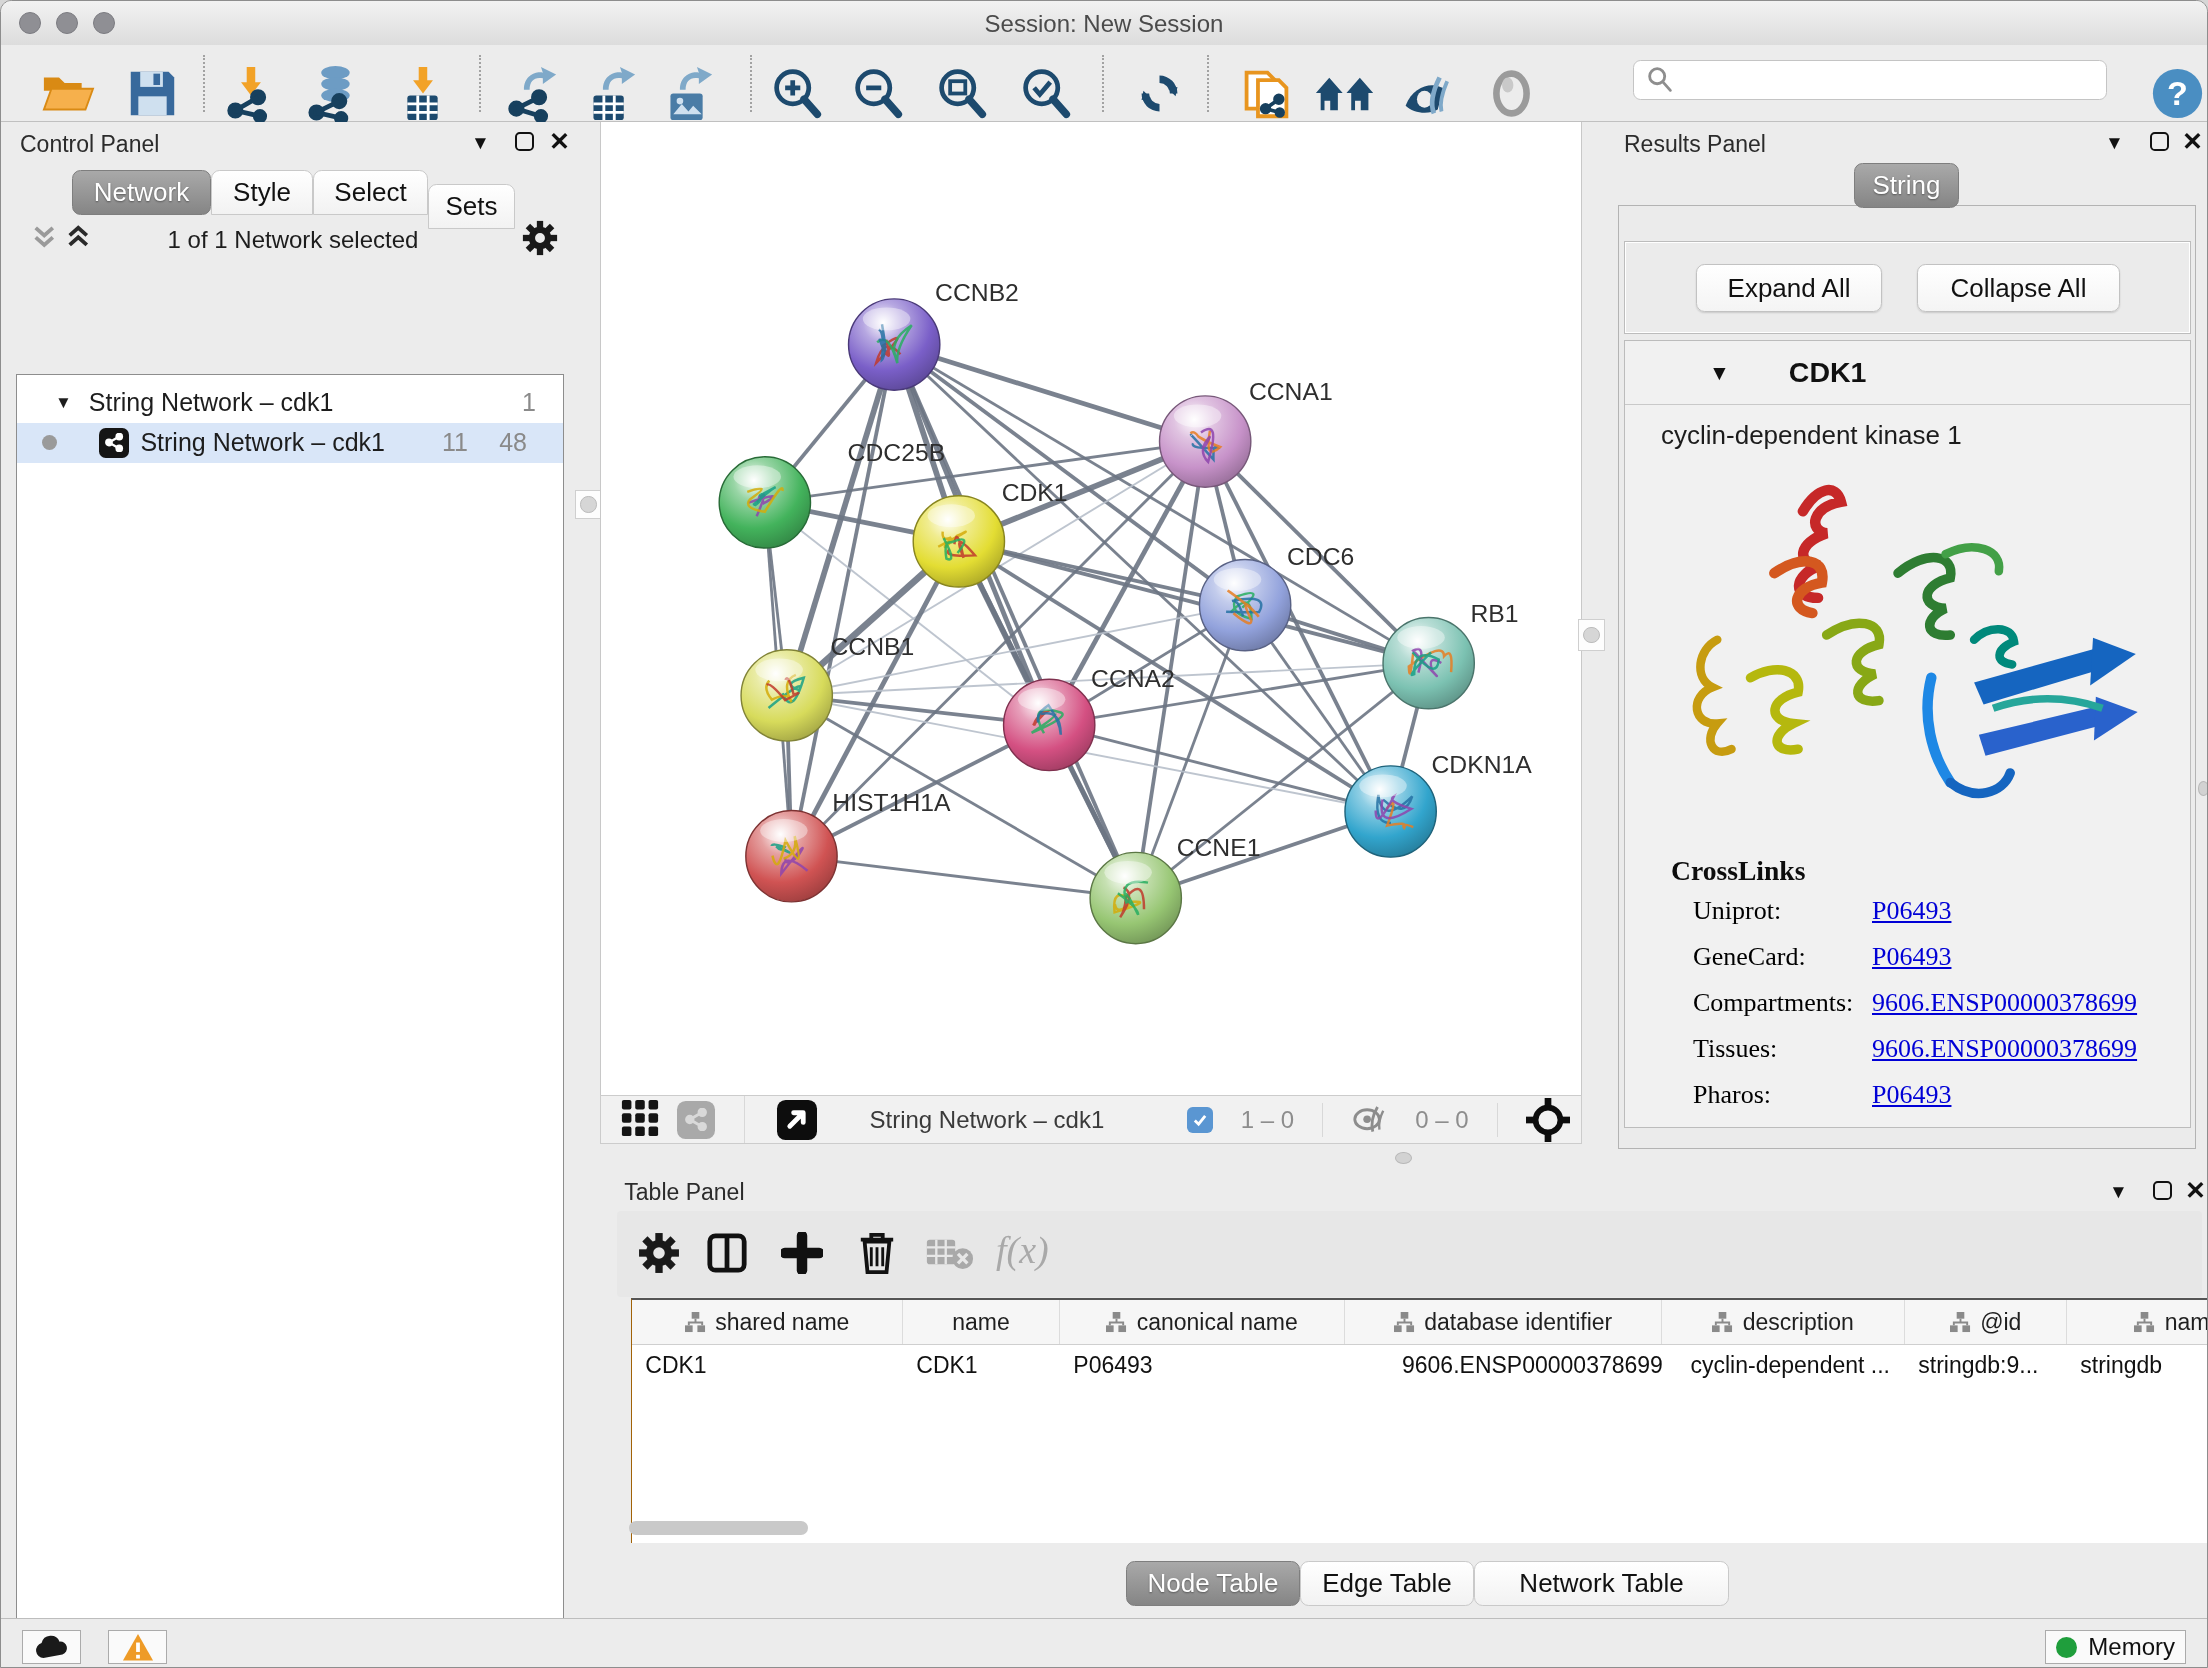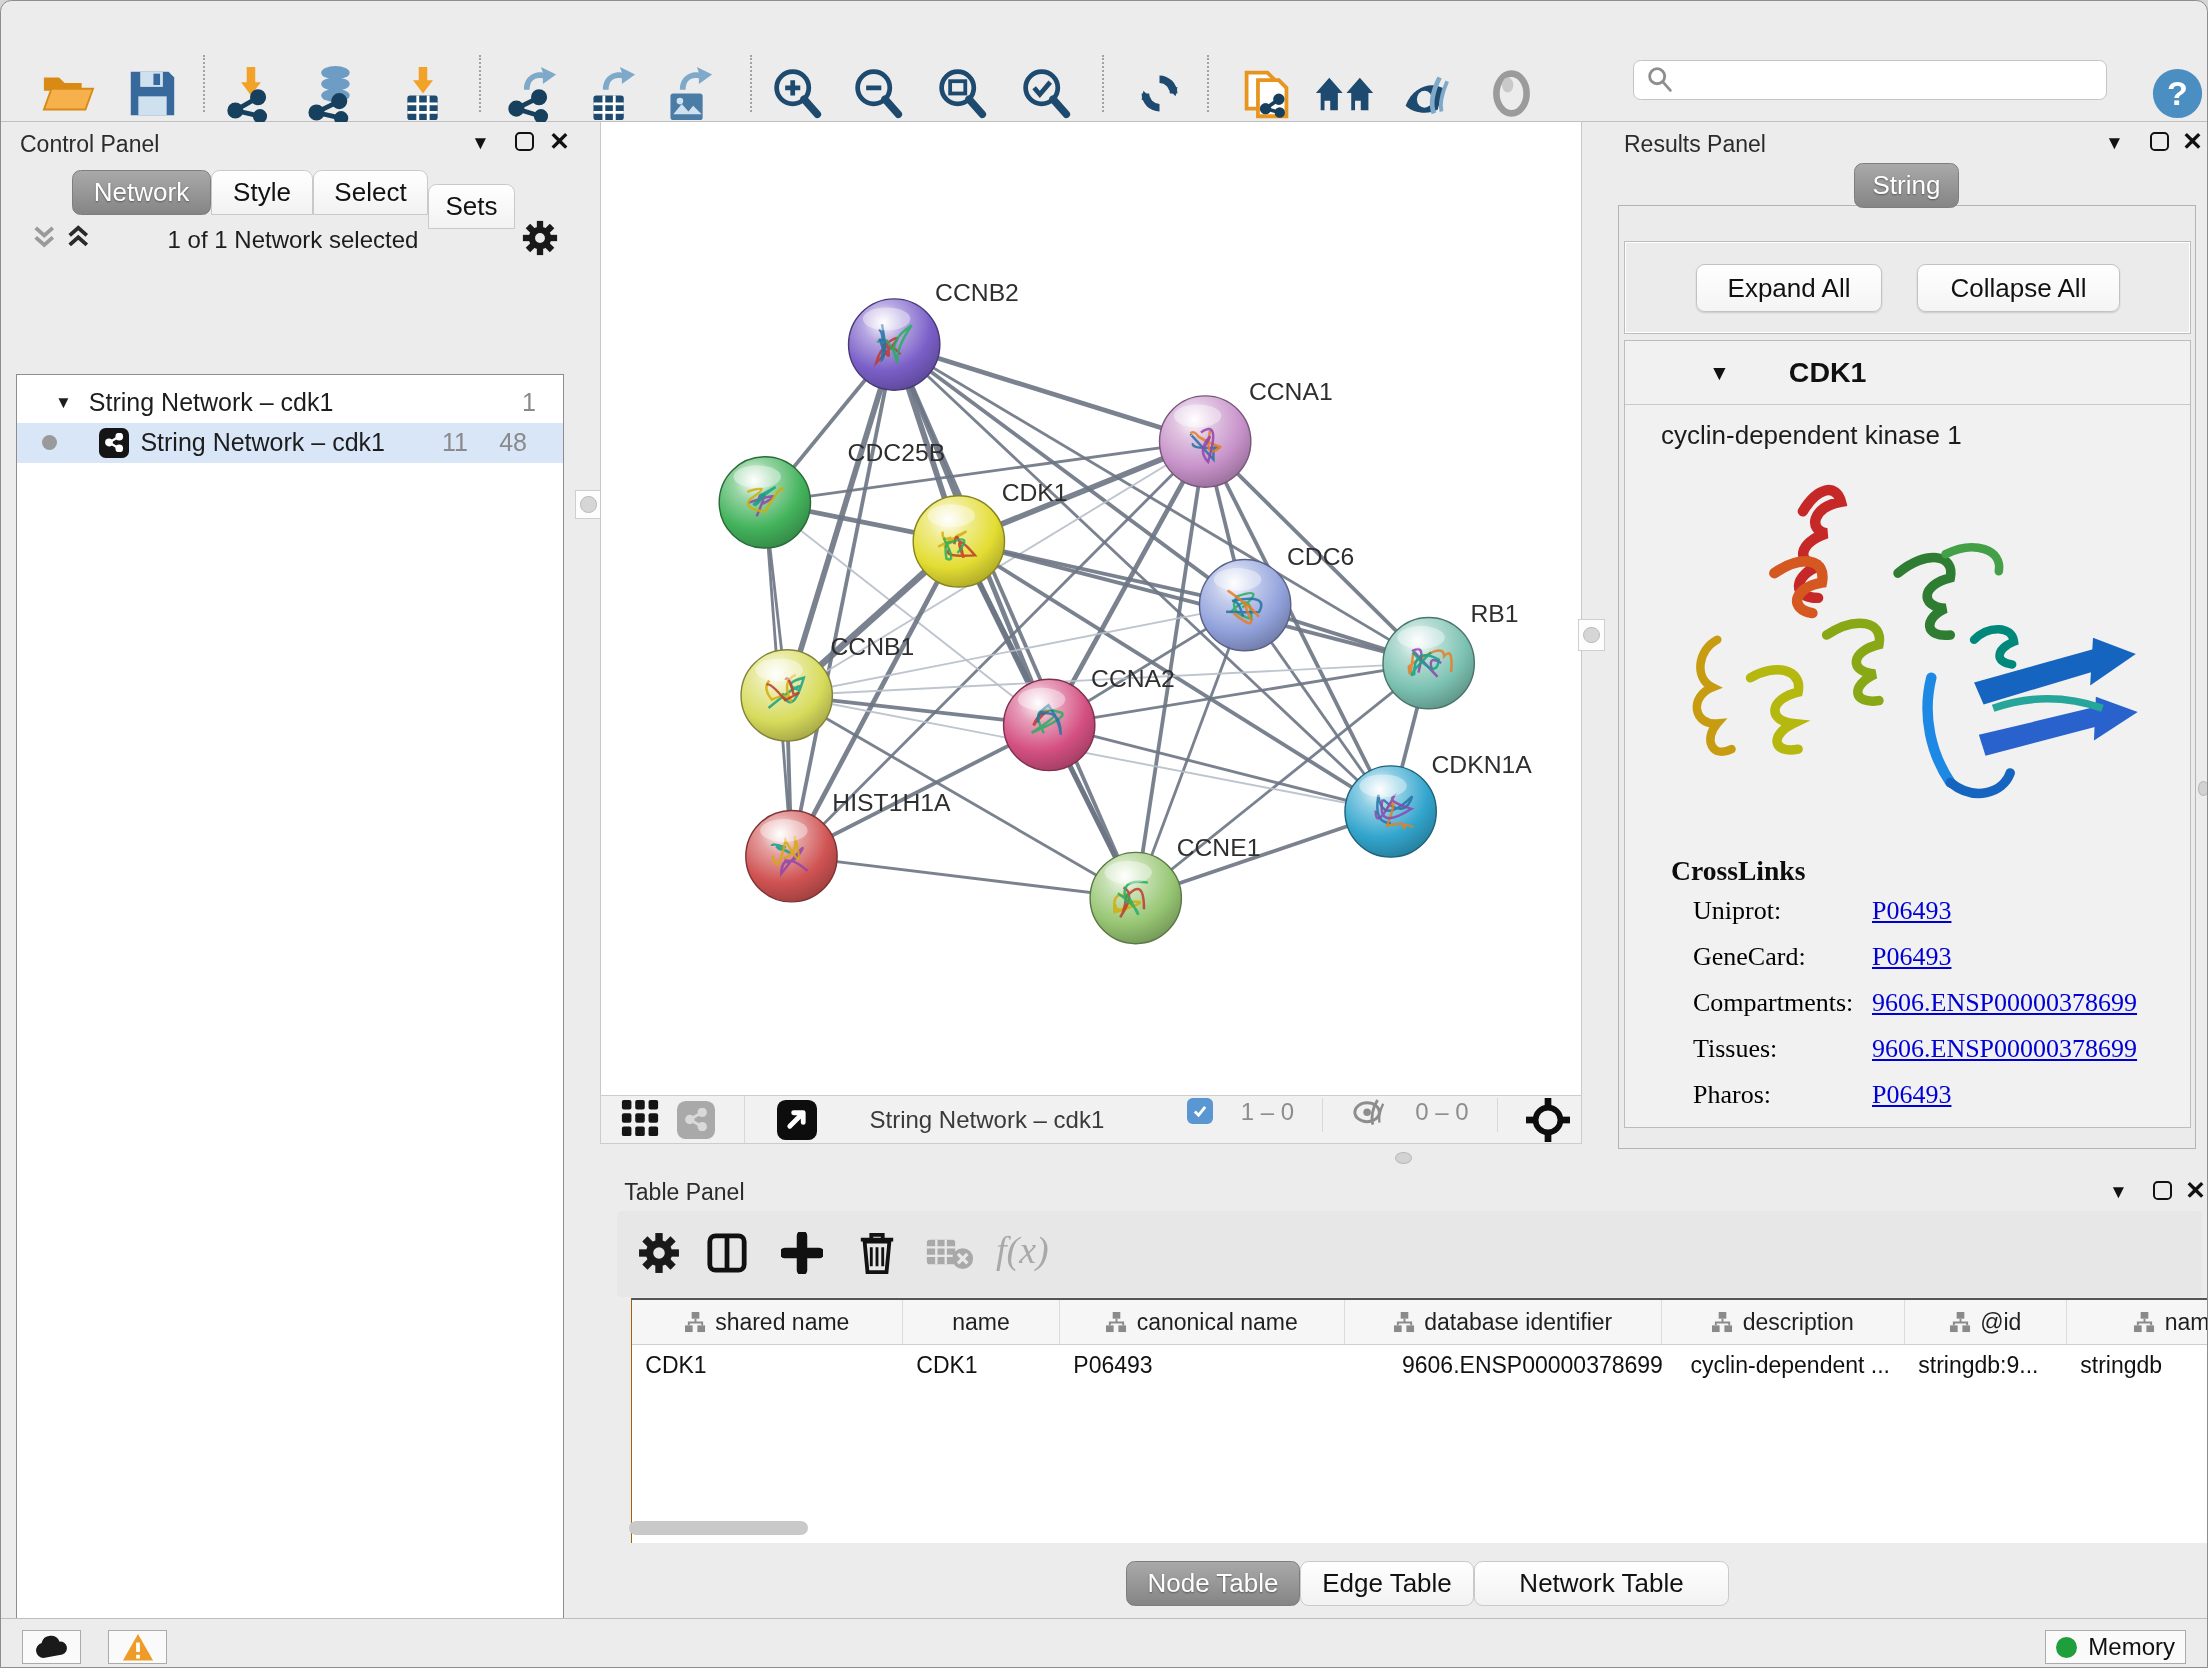--- a/index.html
+++ b/index.html
@@ -77,20 +77,26 @@
   .mem-btn{position:absolute;right:21px;top:11.4px;width:141px;height:34px;background:#fafafa;border:1.9px solid #ababab;
            box-sizing:border-box;display:flex;align-items:center;justify-content:center;gap:11.4px;font-size:24px;color:#111;}
   .splitter-dot{position:absolute;border-radius:50%;background:#d2d2d2;border:1px solid #b8b8b8;box-sizing:border-box;}
   .gutter-btn{position:absolute;background:#fdfdfd;border:1px solid #cfcfcf;display:flex;align-items:center;justify-content:center;}
 </style>
 </head>
 <body>
 
 <div class="window">
 
+  <div class="titlebar">
+    <div class="tl-dot" style="left:18px"></div>
+    <div class="tl-dot" style="left:55px"></div>
+    <div class="tl-dot" style="left:92px"></div>
+    <div class="title-text">Session: New Session</div>
+  </div>
 
   <div class="toolbar">
     <div class="tb-btn" style="left:35px">
       <svg width="55" height="51" viewBox="0 0 58 54">
         <path d="M4 10 h16 l6 6 h18 v8 H4 z" fill="#d98a14"></path>
         <path d="M4 44 L12 22 h44 L48 44 z" fill="#f6b04c" stroke="#d98a14" stroke-width="2"></path>
       </svg>
     </div>
     <div class="tb-btn" style="left:120px">
       <svg width="51" height="51" viewBox="0 0 54 54">
@@ -578,21 +584,21 @@
           </g>
         </svg>
     </div>
     <div class="nb-sep" style="margin-left:28.5px"></div>
     <div style="margin-left:32px;width:40px;height:40px;border-radius:8.6px;background:#0d0d0d;display:flex;align-items:center;justify-content:center">
       <svg width="25" height="25" viewBox="0 0 26 26">
         <path d="M6 20 L18 8 M10 6 h10 v10" fill="none" stroke="#fff" stroke-width="5" stroke-linecap="round" stroke-linejoin="round"></path>
       </svg>
     </div>
     <div class="nb-text" style="margin-left:53px">String Network – cdk1</div>
-    <div style="margin-left:auto;display:flex;gap:28px;margin-right:11.4px">
+    <div style="margin-left:auto;display:flex;align-items:center;gap:28px;margin-right:11.4px">
       <span style="width:26px;height:26px;border-radius:5.7px;background:#5a96d2;display:inline-flex;align-items:center;justify-content:center">
         <svg width="16" height="16" viewBox="0 0 17 17">
             <path d="M3 9 l4 4 l7 -9" fill="none" stroke="#fff" stroke-width="3"></path>
           </svg>
       </span>
       <span class="count-text">1 – 0</span>
       <span class="nb-sep" style="height:34px"></span>
       <svg width="36" height="28.5" viewBox="0 0 38 30">
         <ellipse cx="17" cy="15" rx="13" ry="10" fill="none" stroke="#8d8d8d" stroke-width="3"></ellipse>
         <circle cx="17" cy="15" r="4" fill="#8d8d8d"></circle>

